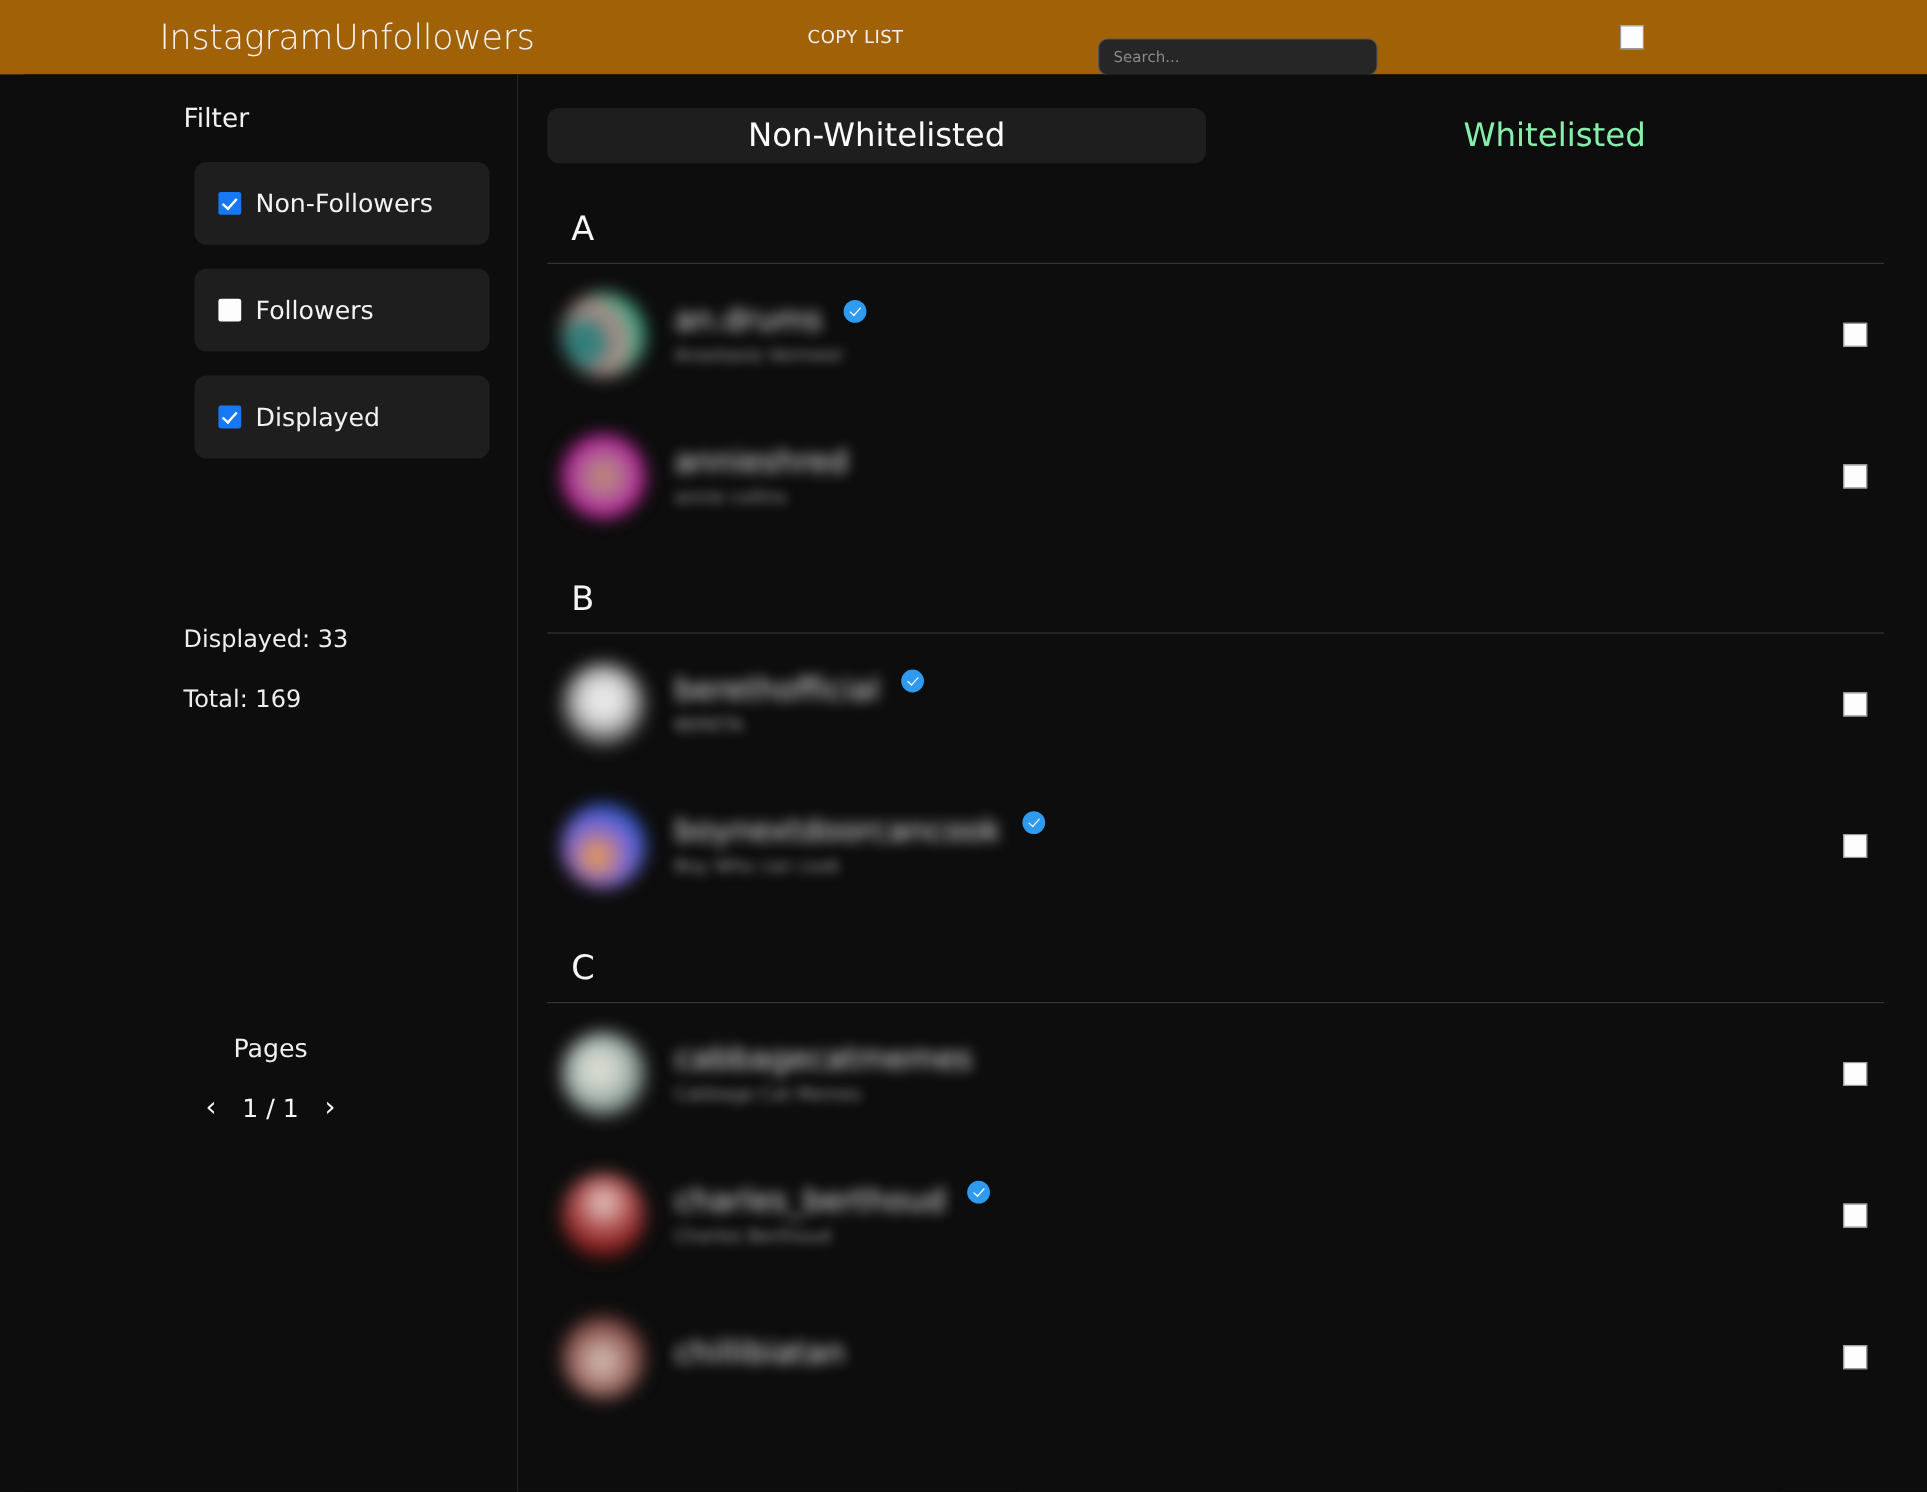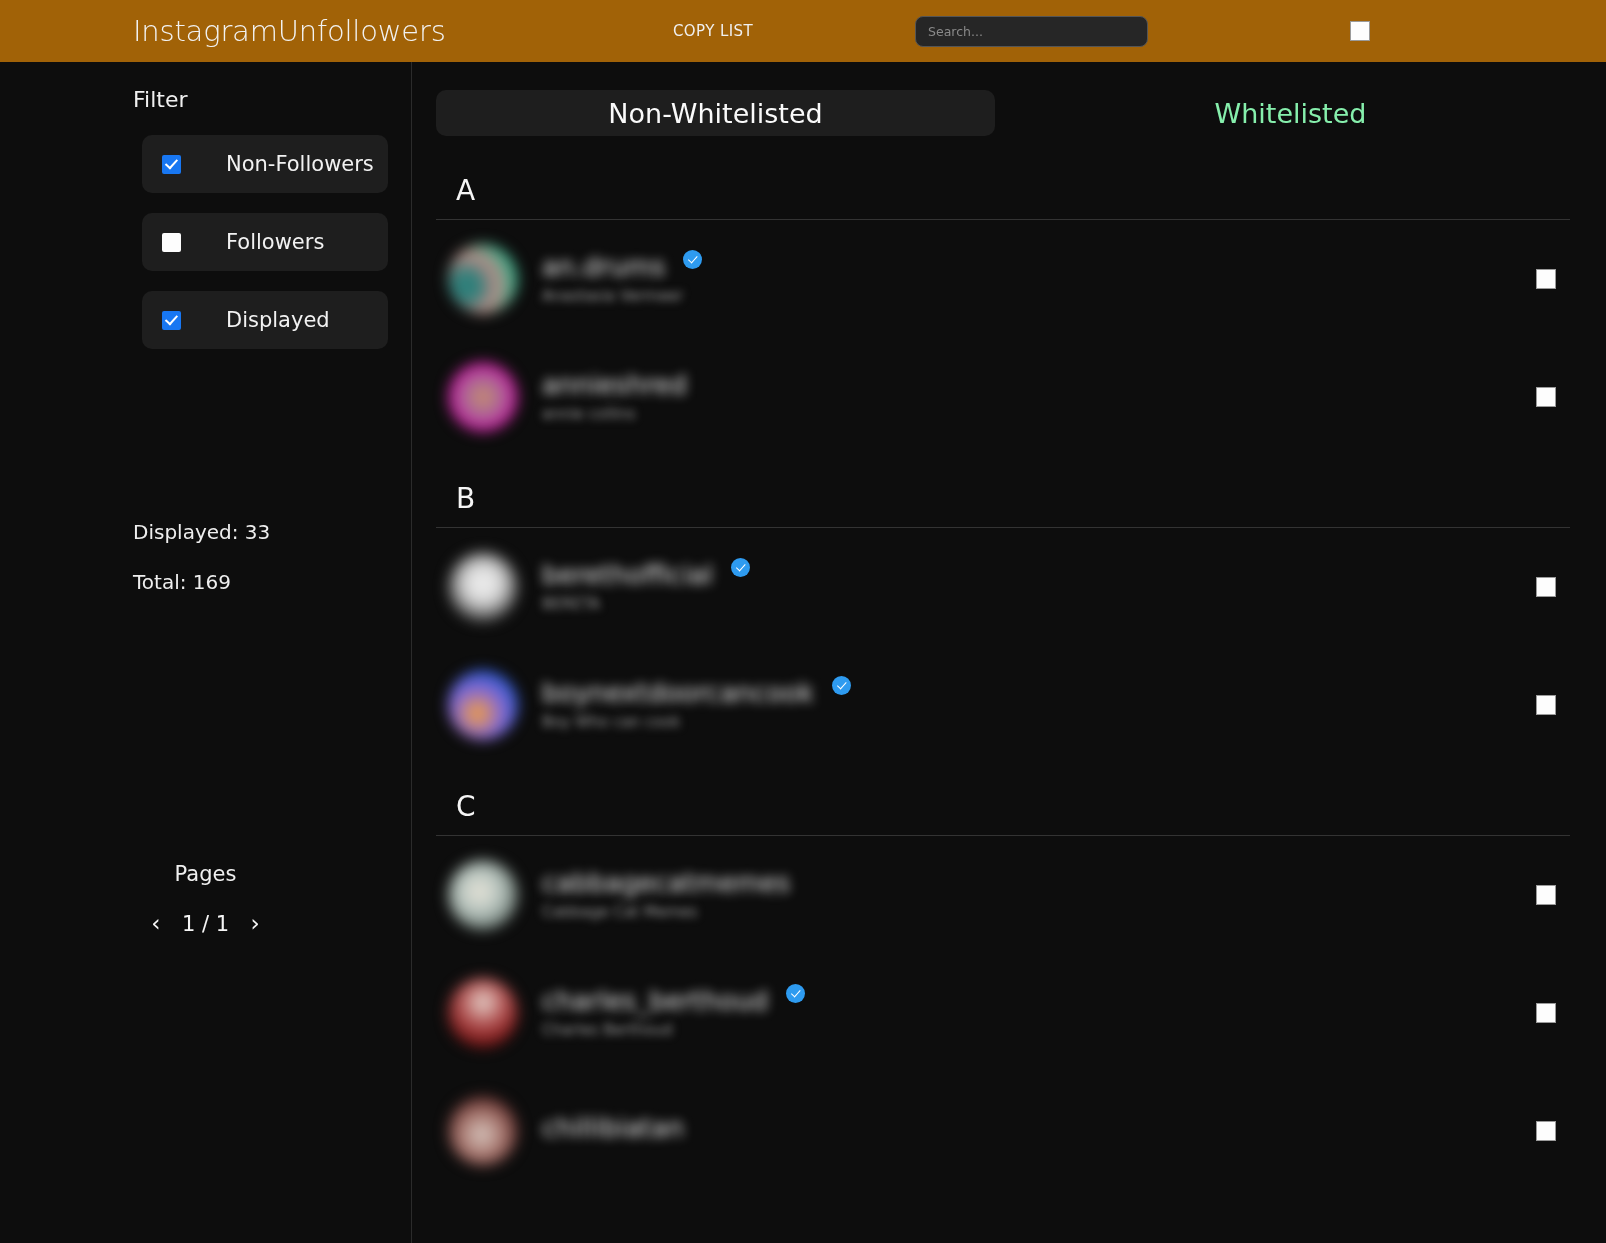--- a/index.html
+++ b/index.html
@@ -24,59 +24,59 @@
     letter-spacing: -0.2px;
     font-family: "DejaVu Sans", sans-serif;
   }
   .copy-list {
     position: absolute; left: 633px; top: 50%; transform: translateY(-50%);
     font-size: 15px; color: #f0f0f0; letter-spacing: 0.4px;
     cursor: pointer; background: none; border: none;
     font-family: "DejaVu Sans", sans-serif;
     margin-left: 40px;
   }
-  .search-wrap { position: absolute; left: 915px; top: 16px; }
+  .search-wrap { position: absolute; left: 915px; top: 32px; }
   .search-input {
     width: 233px; height: 31px;
     background: #262626;
     border: 1px solid #555; border-radius: 8px;
     color: #ddd; font-size: 12.5px;
     padding: 0 12px;
     font-family: "DejaVu Sans", sans-serif;
     outline: none;
   }
   .search-input::placeholder { color: #8a8a8a; font-size: 12.5px; }
   .header-check {
     position: absolute; left: 1350px; top: 21px;
     width: 20px; height: 20px;
     background: #fdfdfd;
     border: 1px solid #9a9a9a;
     cursor: pointer;
   }
 
   
-  .body { flex: 1; display: flex; min-height: 0; position: relative; }
+  .body { flex: 1; display: flex; min-height: 0; position: relative; margin-left: 20px; }
 
   
   .sidebar {
     width: 412px; flex: 0 0 412px;
     background: #0d0d0d;
     border-right: 1px solid #2b2b2b;
     position: relative;
   }
   .filter-title {
     position: absolute; left: 133px; top: 25px;
     font-size: 22px; color: #f0f0f0; font-weight: 400;
   }
   .filter-list { position: absolute; left: 142px; top: 73px; width: 246px; }
   .filter-item {
-    height: 58px; margin-bottom: 20px;
+    height: 69px; margin-bottom: 20px;
     background: #1e1e1e; border-radius: 10px;
     display: flex; align-items: center;
-    padding-left: 20px; cursor: pointer; gap: 33px;
+    padding-left: 20px; cursor: pointer;
   }
   .cb {
     width: 19px; height: 19px; flex: 0 0 19px;
     border-radius: 2px;
     margin-right: 12px;
     display: flex; align-items: center; justify-content: center;
     position: relative;
   }
   .cb.on { background: #1877f2; }
   .cb.off { background: #fdfdfd; }

